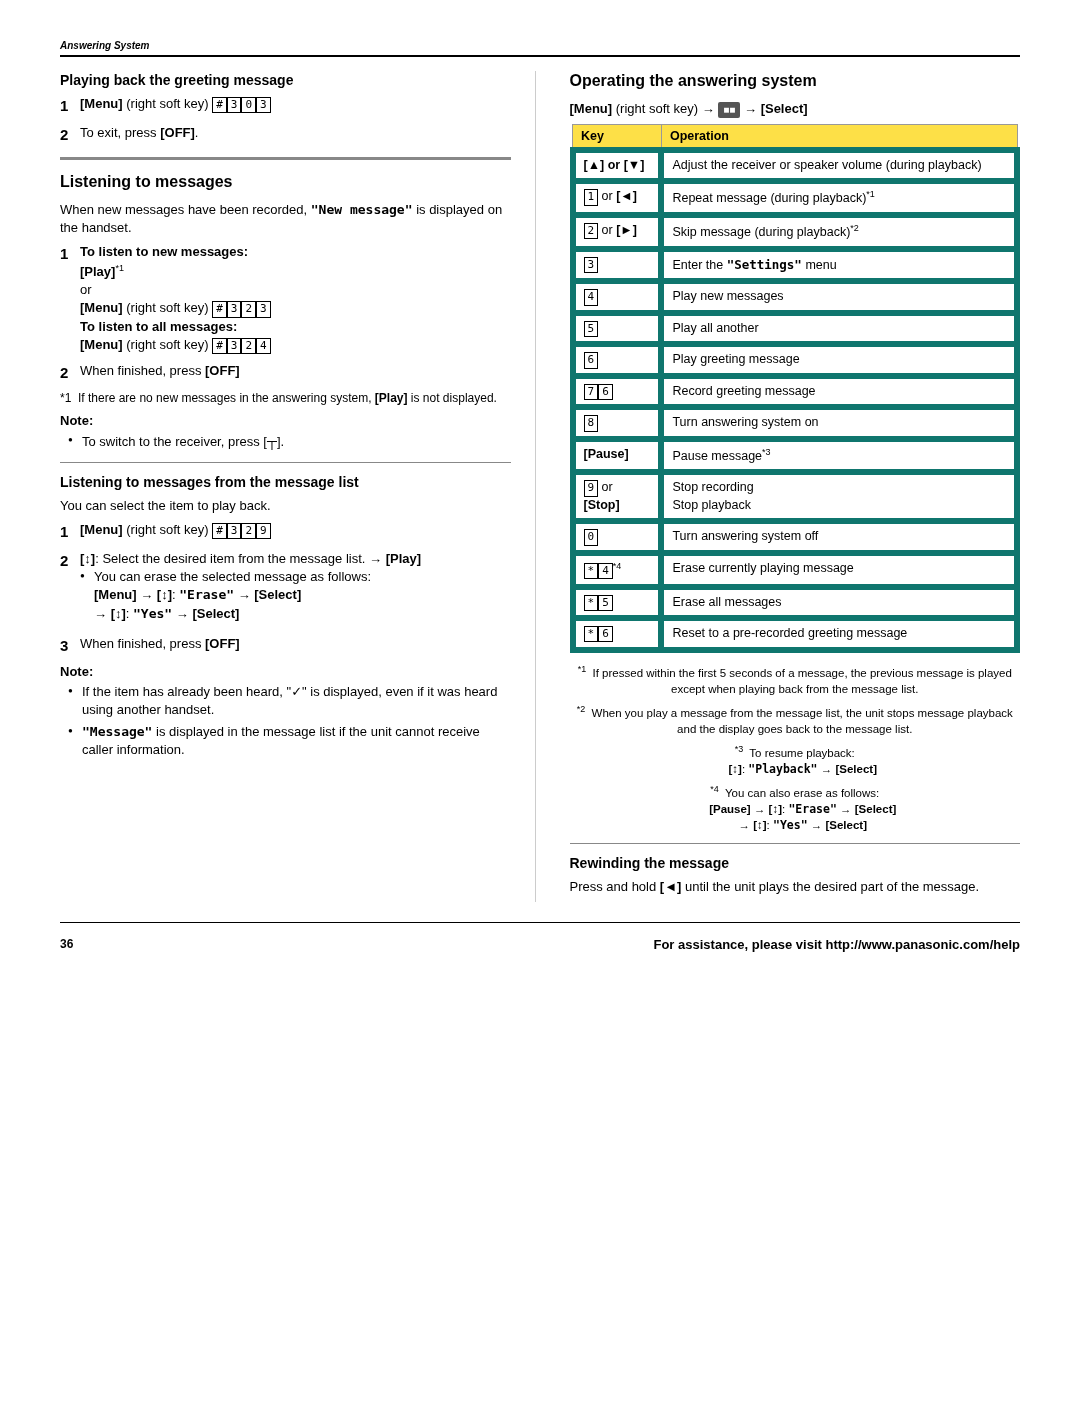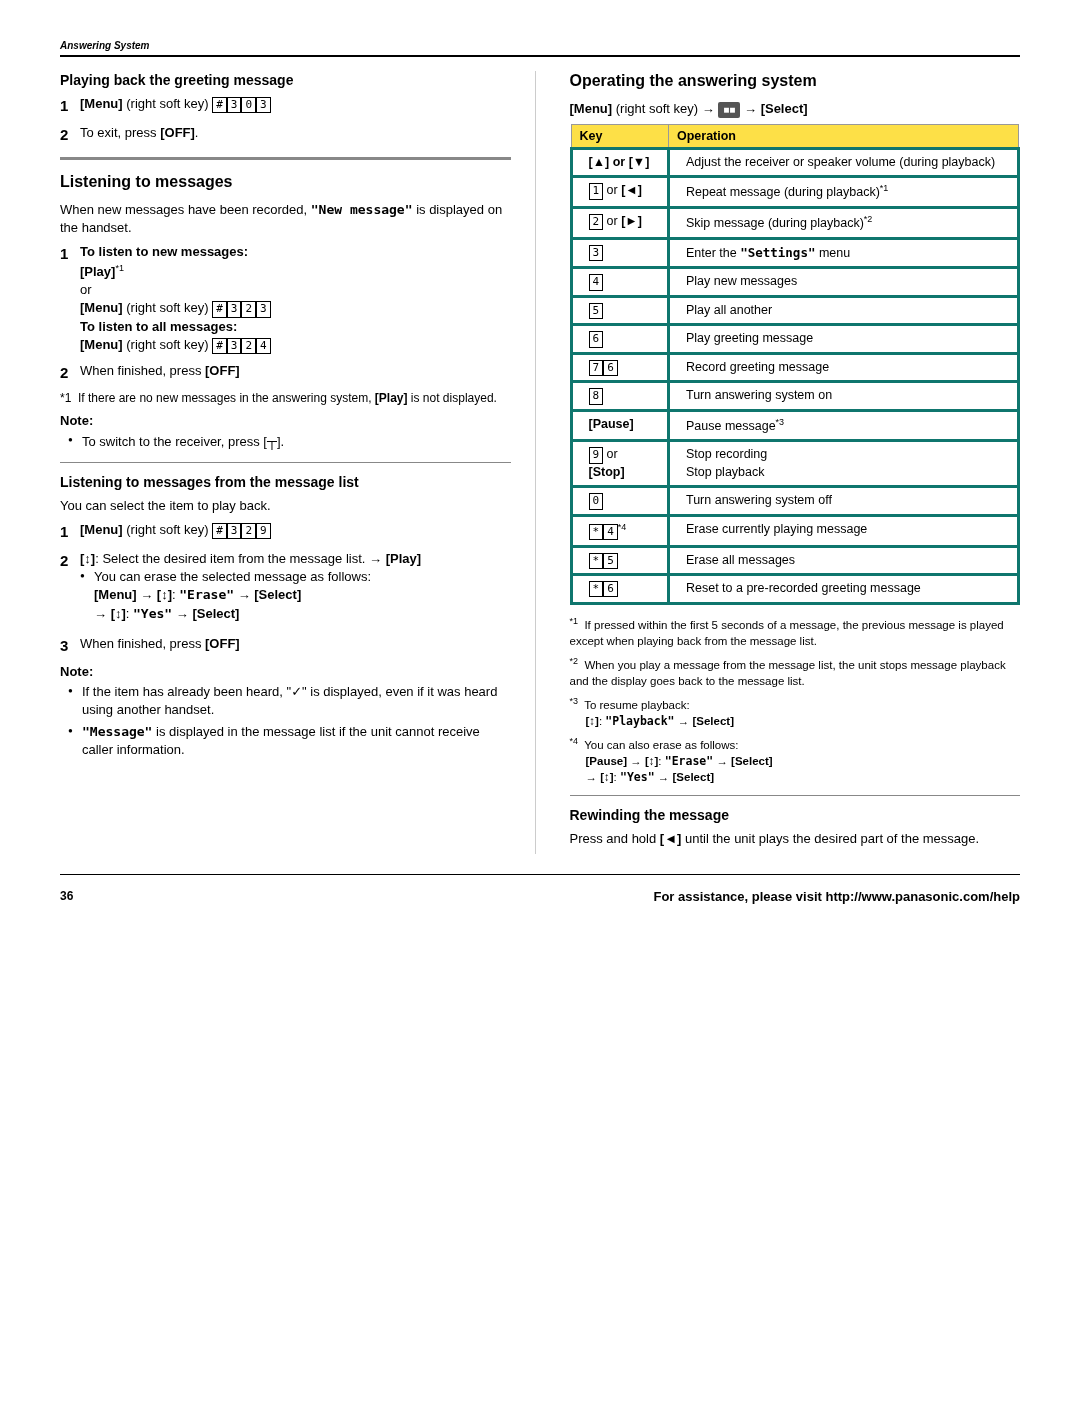--- a/index.html
+++ b/index.html
@@ -95,34 +95,34 @@
       font-size: 12.5px;
     }
     .op-table th {
       background: #fde047;
       border: 1px solid #999;
       padding: 4px 8px;
       text-align: left;
       font-weight: bold;
     }
     .op-table td {
-      border: 3px solid #0f766e;
-      padding: 4px 16px;
+      border: 6px solid #0f766e;
+      padding: 4px 8px;
       vertical-align: top;
       line-height: 1.4;
     }
     .op-table td:first-child {
       white-space: nowrap;
       font-weight: normal;
     }
     .footnotes {
       font-size: 11.5px;
       line-height: 1.5;
     }
-    .footnotes p { margin-bottom: 6px; }
+    .footnotes p { margin-bottom: 6px; text-align: center; }
 
     .page-footer {
       border-top: 1px solid #000;
       margin-top: 20px;
       padding-top: 14px;
       display: flex;
       justify-content: space-between;
       font-size: 12px;
     }
     .page-footer .page-num { font-weight: bold; }

